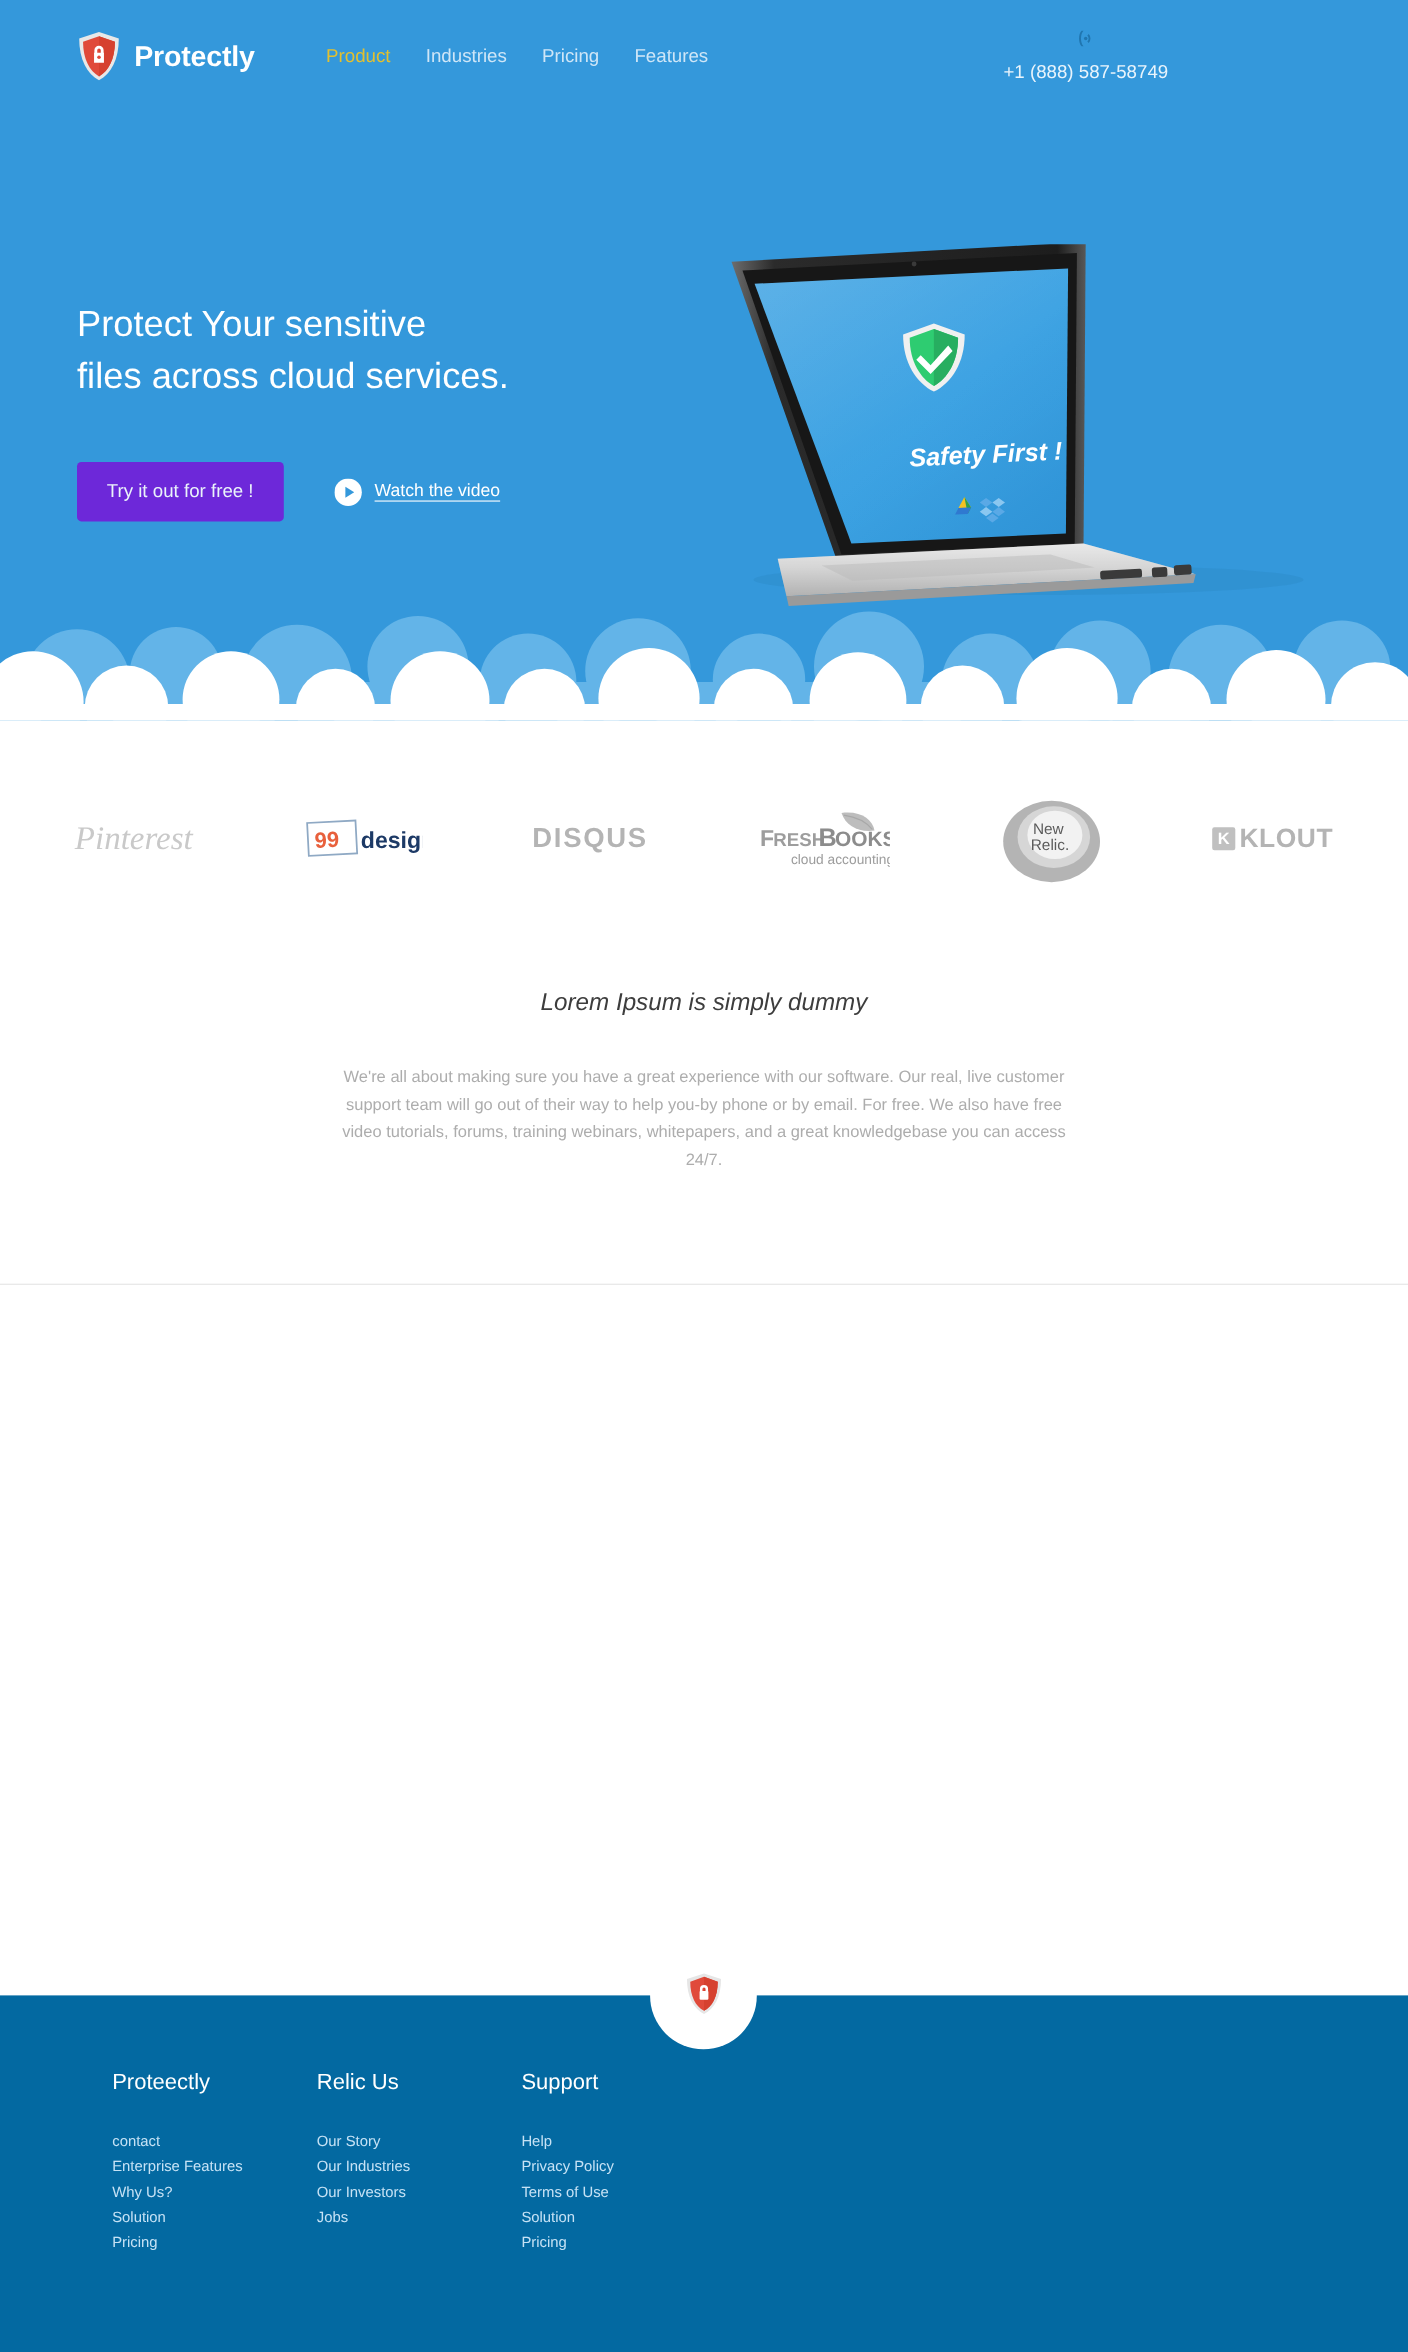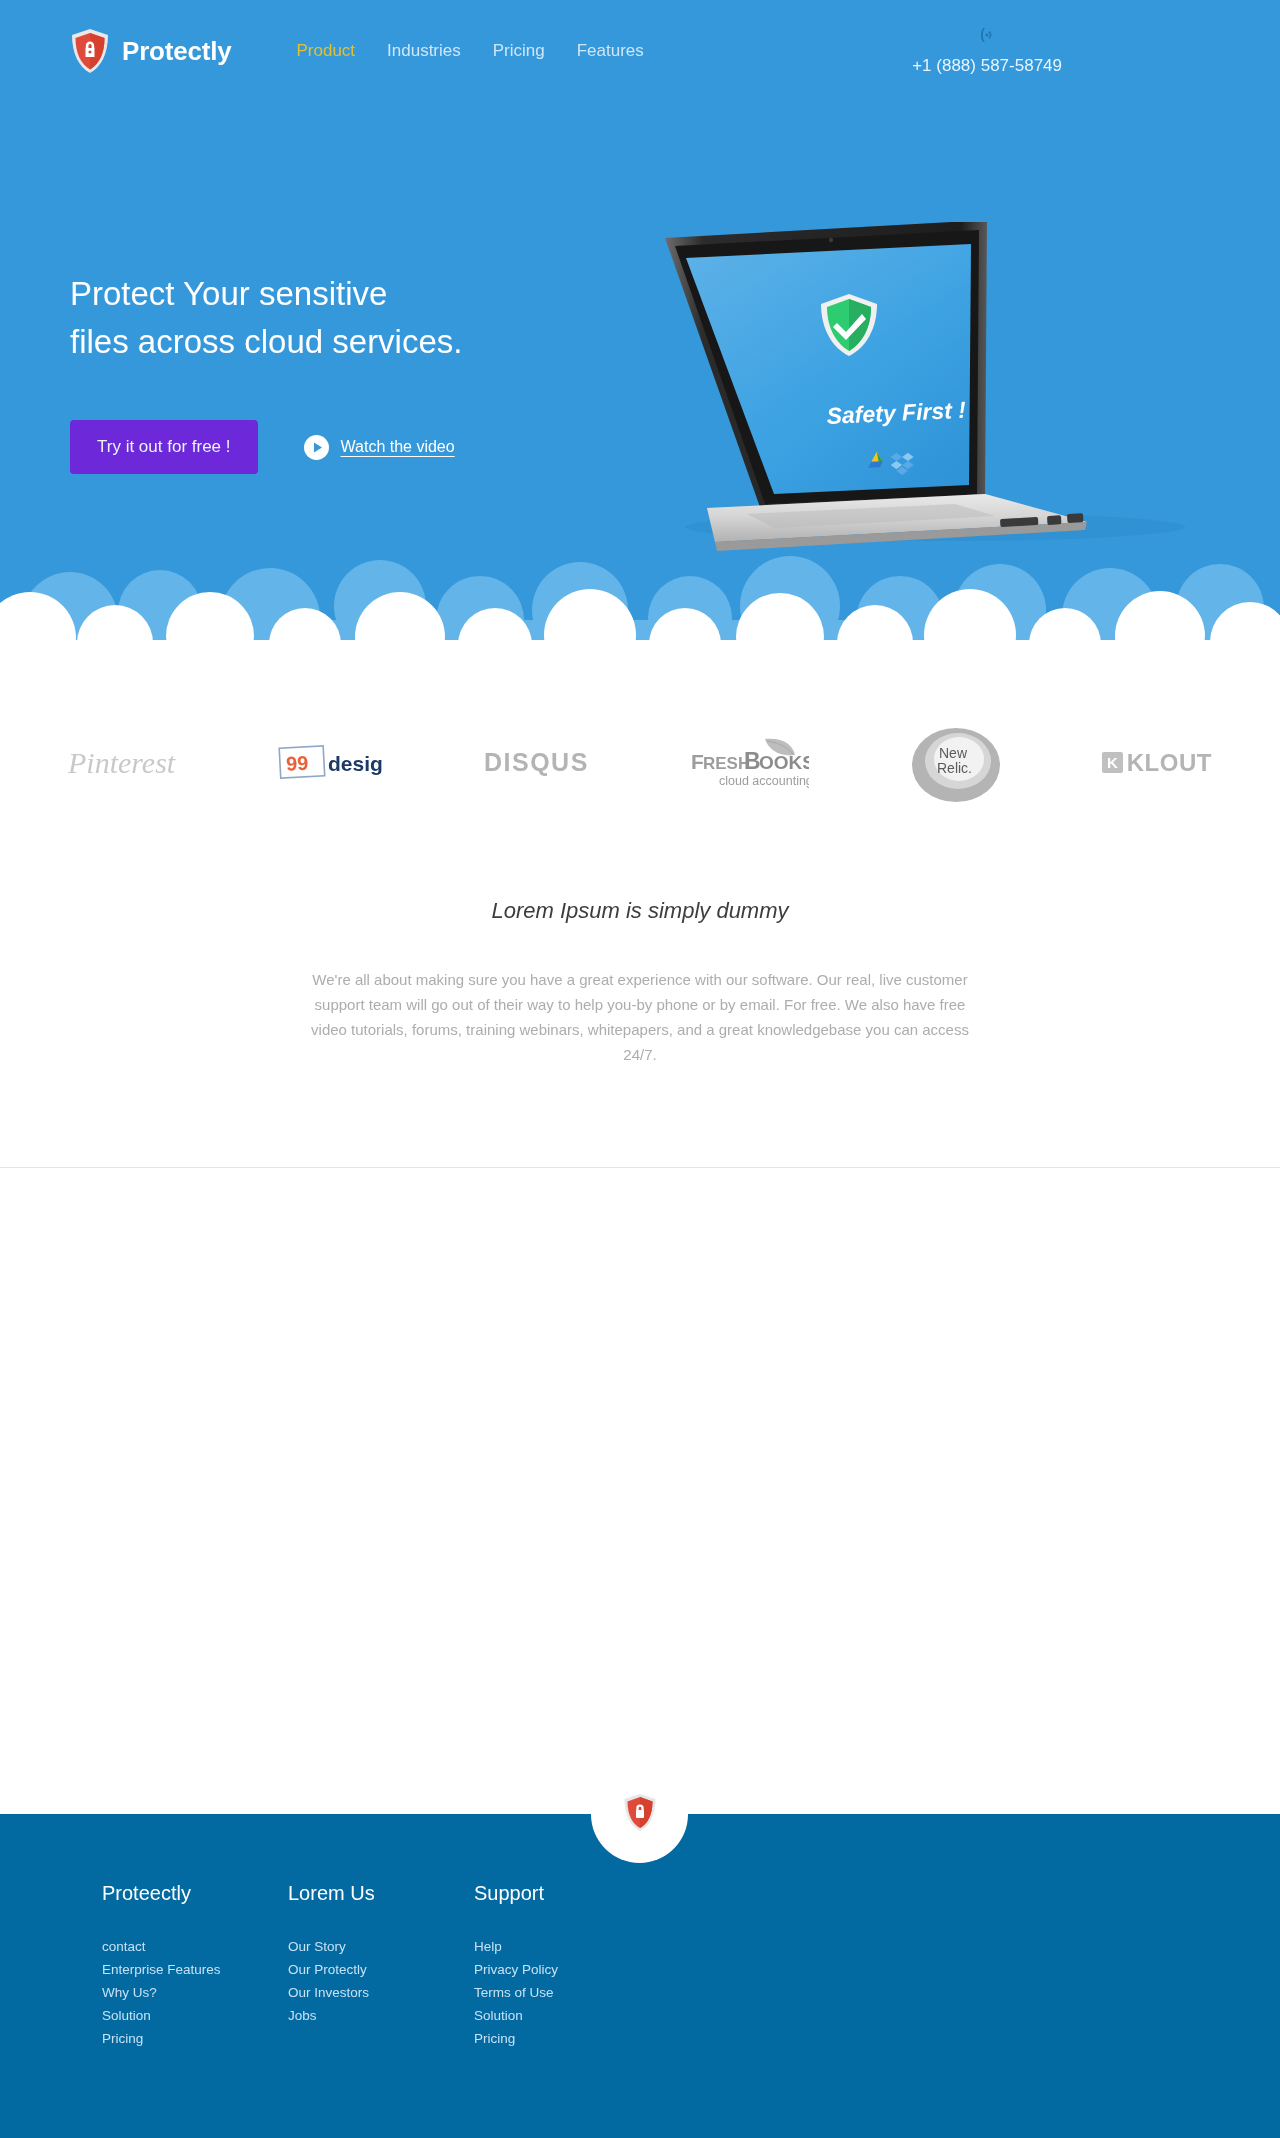--- a/index.html
+++ b/index.html
@@ -420,23 +420,23 @@
     <div class="footer-col">
       <div class="f-head">Proteectly</div>
       <a href="#" class="f-link">contact</a>
       <a href="#" class="f-link">Enterprise Features</a>
       <a href="#" class="f-link">Why Us?</a>
       <a href="#" class="f-link">Solution</a>
       <a href="#" class="f-link">Pricing</a>
     </div>
 
     <div class="footer-col">
-      <div class="f-head">Lorem Us</div>
+      <div class="f-head">Relic Us</div>
       <a href="#" class="f-link">Our Story</a>
-      <a href="#" class="f-link">Our Protectly</a>
+      <a href="#" class="f-link">Our Industries</a>
       <a href="#" class="f-link">Our Investors</a>
       <a href="#" class="f-link">Jobs</a>
     </div>
 
     <div class="footer-col">
       <div class="f-head">Support</div>
       <a href="#" class="f-link">Help</a>
       <a href="#" class="f-link">Privacy Policy</a>
       <a href="#" class="f-link">Terms of Use</a>
       <a href="#" class="f-link">Solution</a>

